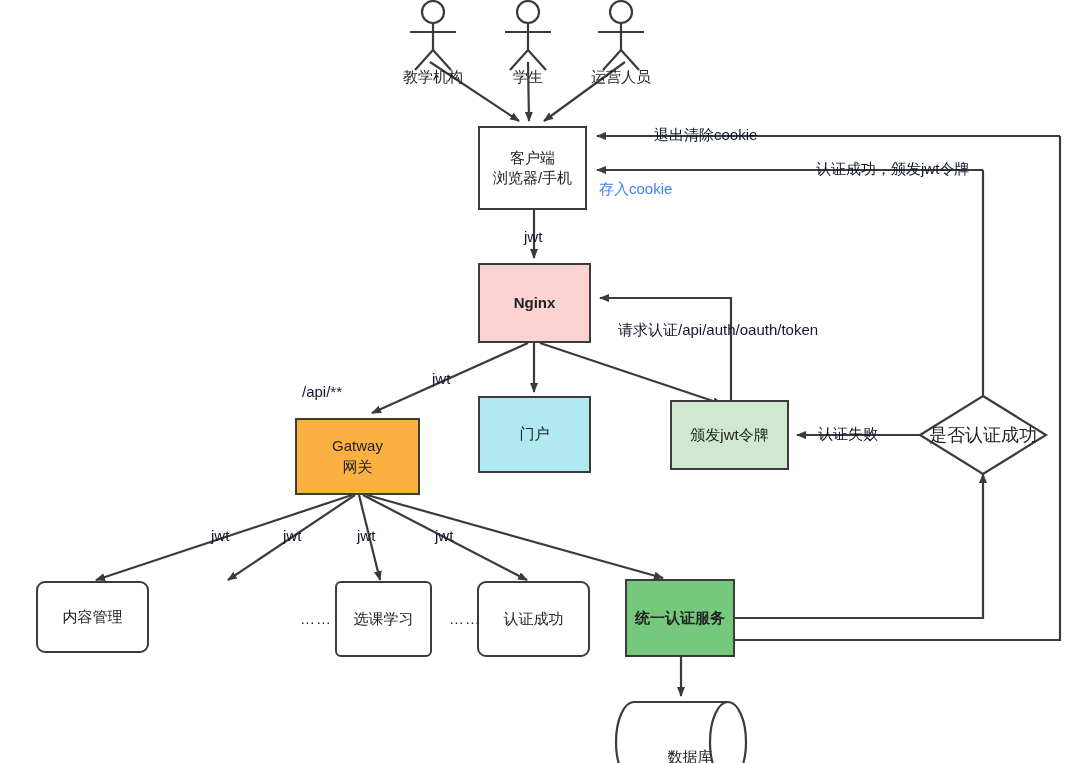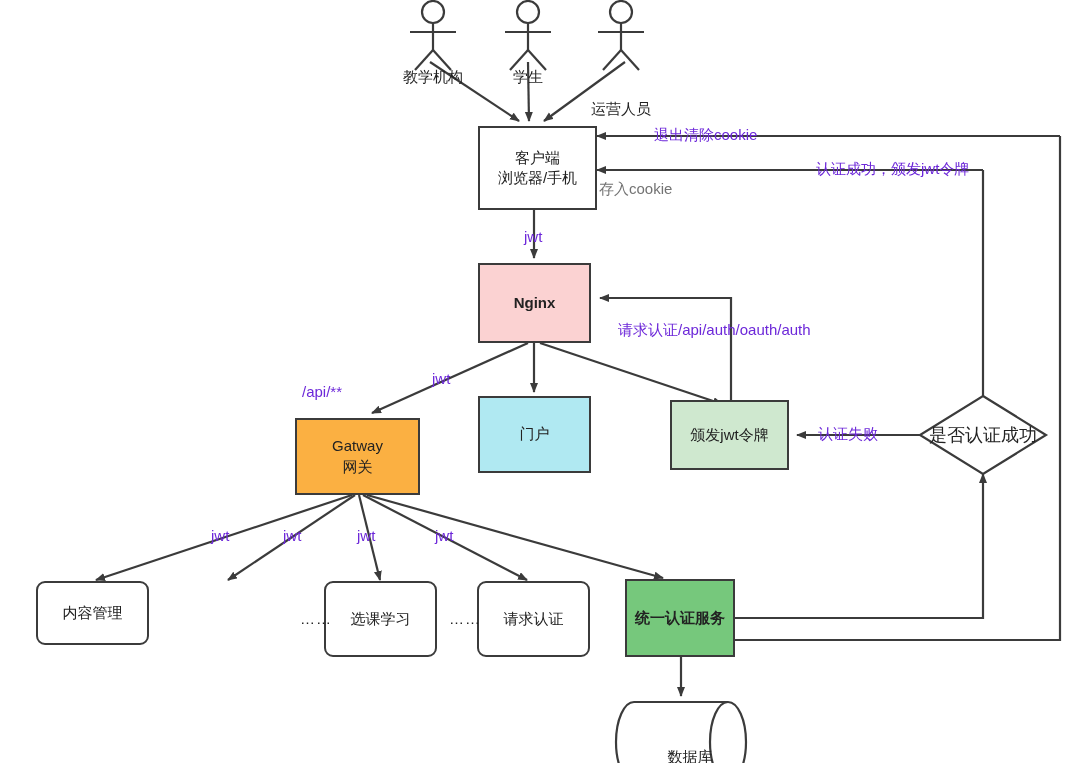--- a/index.html
+++ b/index.html
@@ -36,25 +36,25 @@
     color: #222222;
     font-size: 15px;
     line-height: 1.35;
     background: #ffffff;
     white-space: pre-line;
   }
   .node.rounded { border-radius: 9px; }
   .label {
     position: absolute;
     font-size: 15px;
-    color: #6d28d9;
+    color: #0f172a;
     white-space: nowrap;
     background: transparent;
   }
-  .label.red { color: #737373; }
+  .label.red { color: #3b82f6; }
   .actor-name {
     position: absolute;
     font-size: 15px;
     color: #1f1f1f;
     white-space: nowrap;
     text-align: center;
   }
   .dots {
     position: absolute;
     font-size: 15px;
@@ -155,55 +155,55 @@
       </g>
 
       <g>
         <path d="M983 396 L1046 435 L983 474 L920 435 Z" fill="#ffffff"></path>
       </g>
     </g>
   </svg>
 
   <div class="actor-name" style="left:393px; top:68px; width:80px;">教学机构</div>
   <div class="actor-name" style="left:503px; top:68px; width:50px;">学生</div>
-  <div class="actor-name" style="left:581px; top:68px; width:80px;margin-top:32px;">运营人员</div>
-
-  <div class="node" style="left:478px; top:126px; width:119px; height:84px; background:#ffffff;">客户端
+  <div class="actor-name" style="left:581px; top:68px; width:80px;">运营人员</div>
+
+  <div class="node" style="left:478px; top:126px; width:109px; height:84px; background:#ffffff;">客户端
 浏览器/手机</div>
 
   <div class="node" style="left:478px; top:263px; width:113px; height:80px; background:#fbd2d2;font-weight:bold;">Nginx</div>
 
   <div class="node" style="left:478px; top:396px; width:113px; height:77px; background:#b0e9f2;">门户</div>
 
   <div class="node" style="left:295px; top:418px; width:125px; height:77px; background:#fbb042;">Gatway
 网关</div>
 
   <div class="node" style="left:670px; top:400px; width:119px; height:70px; background:#cfe8cf;">颁发jwt令牌</div>
 
   <div class="diamond-wrap" style="left:920px; top:396px; width:126px; height:78px;">
     <span class="dtext">是否认证成功</span>
   </div>
 
-  <div class="node rounded" style="left:36px; top:581px; width:113px; height:64px;">内容管理</div>
-  <div class="node rounded" style="left:324px; top:581px; width:113px; height:76px;">选课学习</div>
-  <div class="node rounded" style="left:477px; top:581px; width:113px; height:76px;">请求认证</div>
+  <div class="node rounded" style="left:36px; top:581px; width:113px; height:72px;">内容管理</div>
+  <div class="node rounded" style="left:335px; top:581px; width:97px; height:76px;border-radius:6px;">选课学习</div>
+  <div class="node rounded" style="left:477px; top:581px; width:113px; height:76px;">认证成功</div>
   <div class="node" style="left:625px; top:579px; width:110px; height:78px; background:#76c87c;font-weight:bold;">统一认证服务</div>
 
   <div class="dots" style="left:300px; top:610px;">……</div>
   <div class="dots" style="left:449px; top:610px;">……</div>
 
   <div class="db-wrap" style="left:634px; top:702px; width:112px; height:61px;">
     <div class="dbtext">数据库</div>
   </div>
 
   <div class="label" style="left:654px; top:126px;">退出清除cookie</div>
   <div class="label" style="left:816px; top:160px;">认证成功，颁发jwt令牌</div>
   <div class="label red" style="left:599px; top:180px;">存入cookie</div>
   <div class="label" style="left:524px; top:228px;">jwt</div>
-  <div class="label" style="left:618px; top:321px;">请求认证/api/auth/oauth/auth</div>
+  <div class="label" style="left:618px; top:321px;">请求认证/api/auth/oauth/token</div>
   <div class="label" style="left:302px; top:383px;">/api/**</div>
   <div class="label" style="left:432px; top:370px;">jwt</div>
   <div class="label" style="left:818px; top:425px;">认证失败</div>
 
   <div class="label" style="left:211px; top:527px;">jwt</div>
   <div class="label" style="left:283px; top:527px;">jwt</div>
   <div class="label" style="left:357px; top:527px;">jwt</div>
   <div class="label" style="left:435px; top:527px;">jwt</div>
 
 </div>

